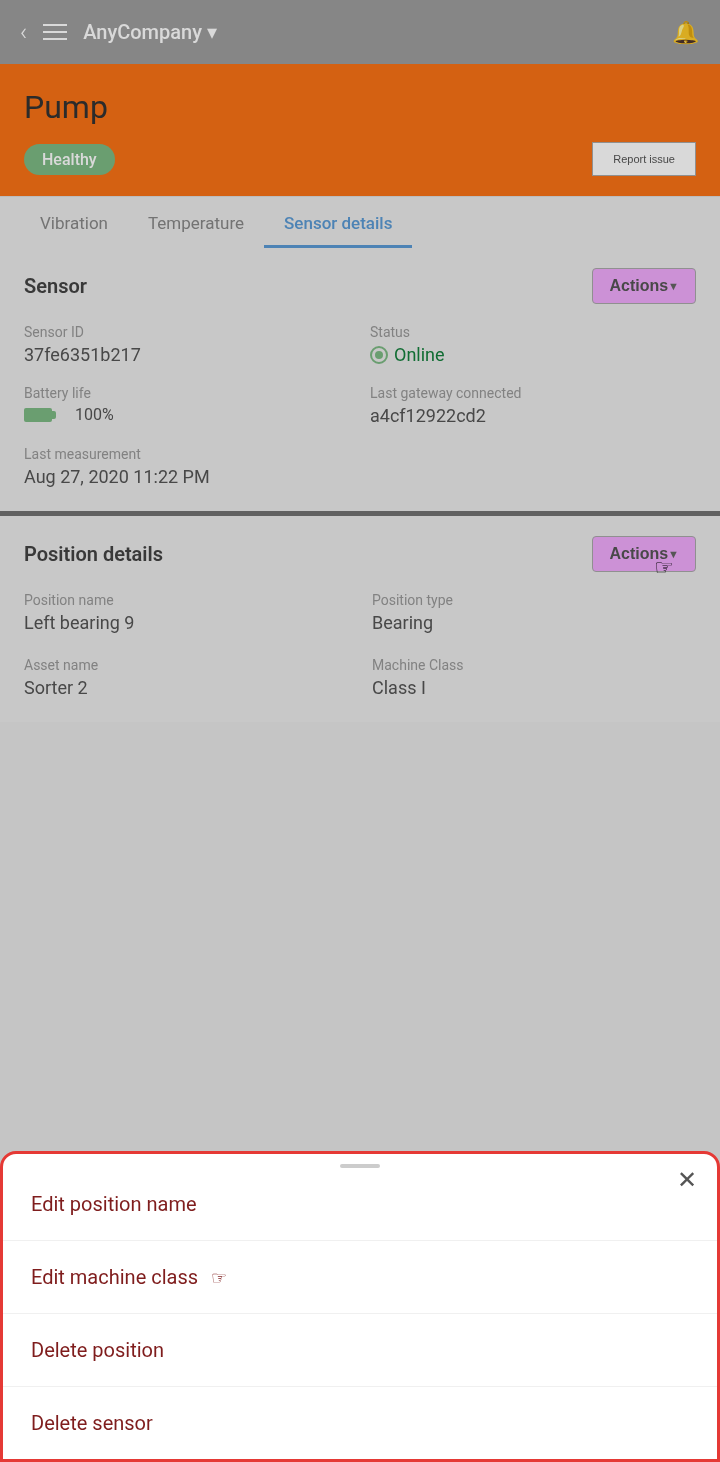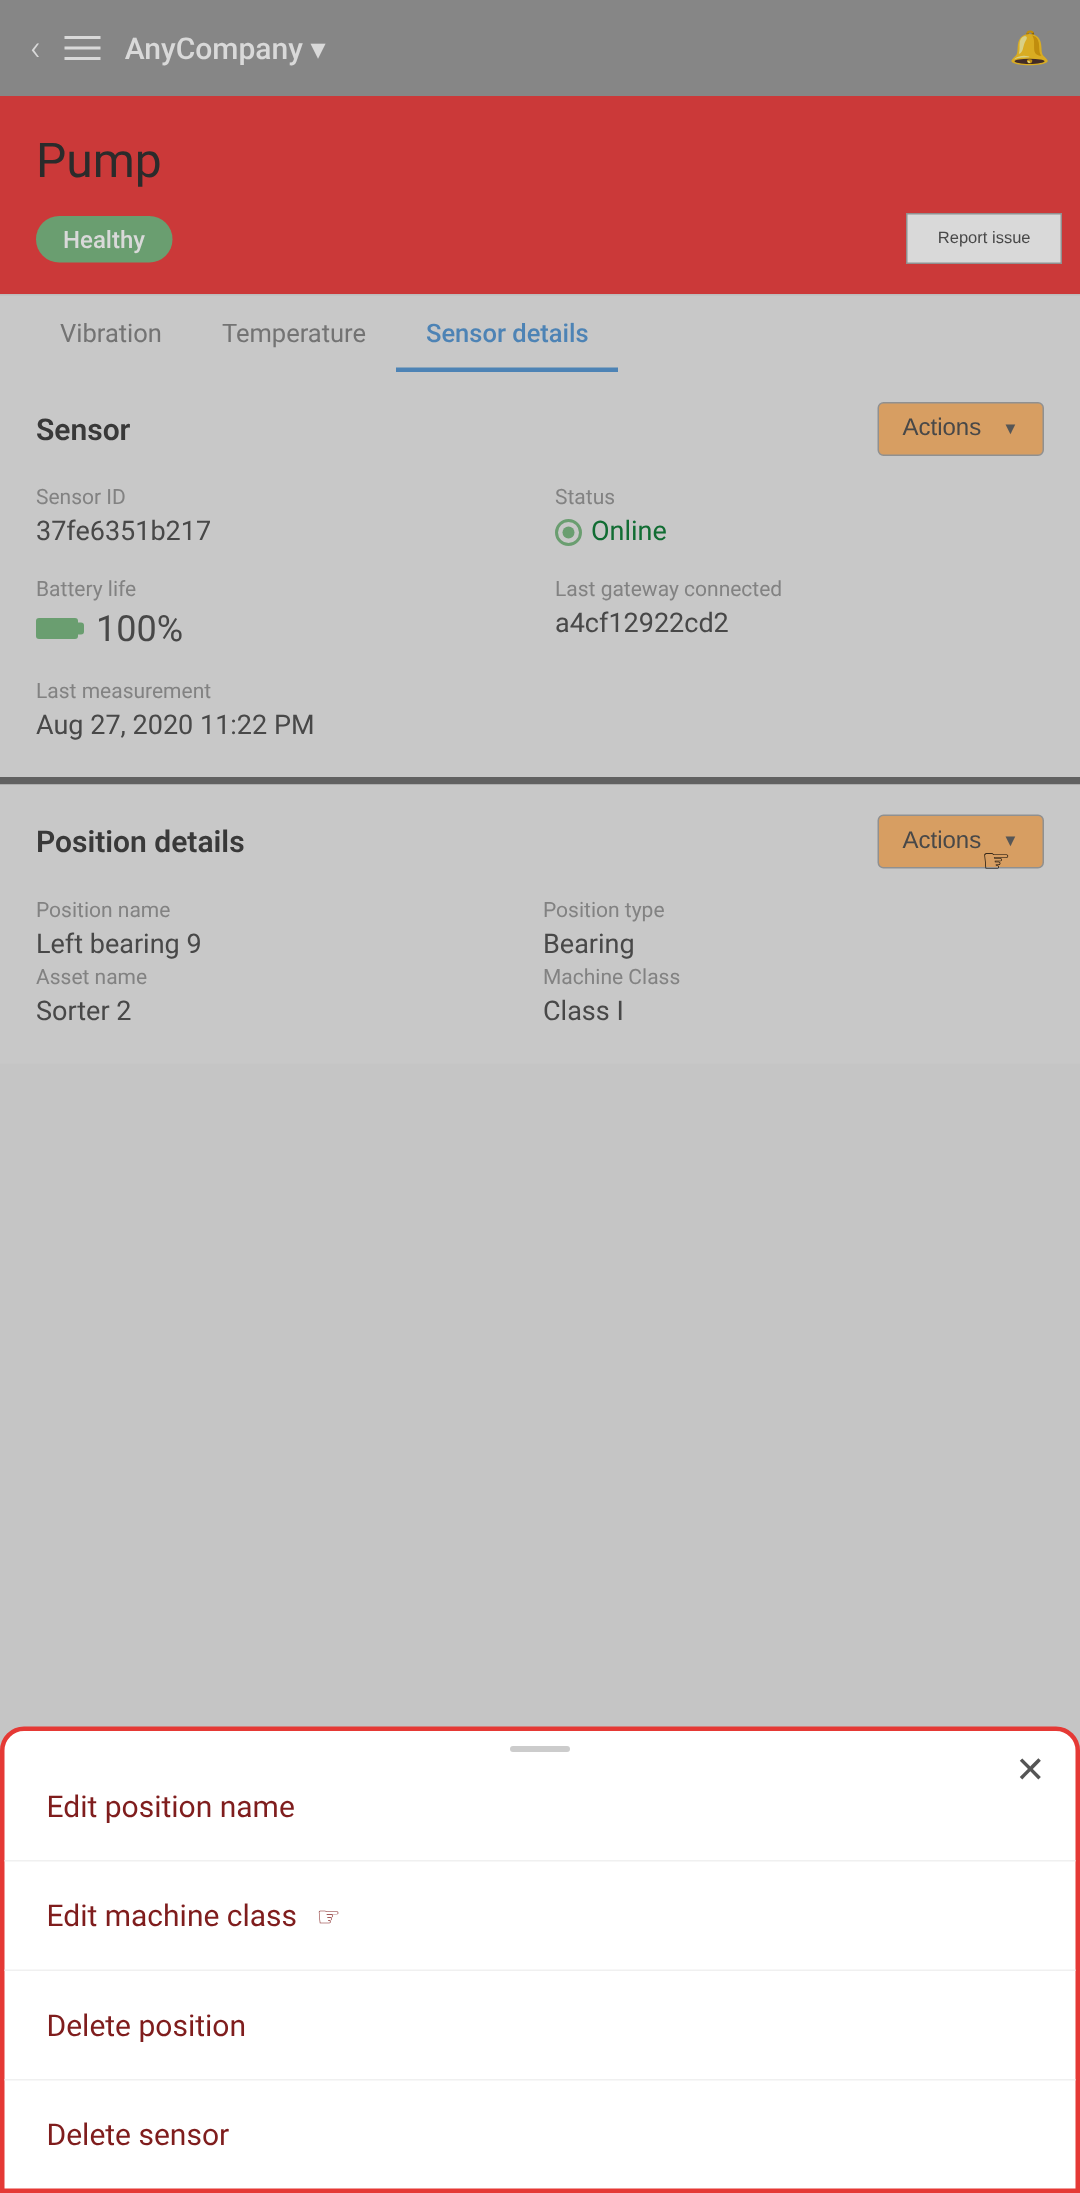--- a/index.html
+++ b/index.html
@@ -45,22 +45,22 @@
       font-weight: 500;
       flex: 1;
     }
     .nav-bell {
       color: white;
       font-size: 22px;
     }
 
     
     .pump-header {
-      background: #ef4444;
-      padding: 24px 12px 20px 24px;
+      background: #f97316;
+      padding: 24px 24px 20px 24px;
     }
     .pump-title {
       font-size: 32px;
       font-weight: 400;
       color: #333;
       margin-bottom: 16px;
     }
     .pump-status-row {
       display: flex;
       align-items: center;
@@ -118,29 +118,30 @@
       justify-content: space-between;
       margin-bottom: 20px;
     }
     .section-title {
       font-size: 20px;
       font-weight: 600;
       color: #444;
     }
     .actions-btn {
       border: 1.5px solid #aaa;
-      background: #fdba74;
+      background: #f0abfc;
       color: #555;
       padding: 8px 16px;
       font-size: 16px;
       border-radius: 4px;
       cursor: pointer;
       display: flex;
       align-items: center;
-      gap: 14px;
+      gap: 0;
+      font-weight: bold;
     }
     .actions-btn .dropdown-arrow {
       font-size: 11px;
       color: #666;
     }
 
     .sensor-grid {
       display: grid;
       grid-template-columns: 1fr 1fr;
       gap: 20px;
@@ -180,22 +181,22 @@
     .online-dot::after {
       content: '';
       width: 8px;
       height: 8px;
       border-radius: 50%;
       background: #7dba84;
     }
     .battery-row {
       display: flex;
       align-items: center;
-      gap: 8px;
-      font-size: 24px;
+      gap: 19px;
+      font-size: 16px;
       color: #555;
     }
     .battery-icon {
       display: flex;
       align-items: center;
     }
     .battery-body {
       width: 28px;
       height: 14px;
       background: #7dba84;
@@ -210,21 +211,21 @@
     }
 
     
     .position-section {
       background: #ebebeb;
       padding: 20px 24px 24px 24px;
     }
     .position-grid {
       display: grid;
       grid-template-columns: 1fr 1fr;
-      gap: 4px;
+      gap: 24px;
     }
     .position-field {
       display: flex;
       flex-direction: column;
       gap: 4px;
     }
 
     
     .bottom-sheet-overlay {
       position: absolute;

